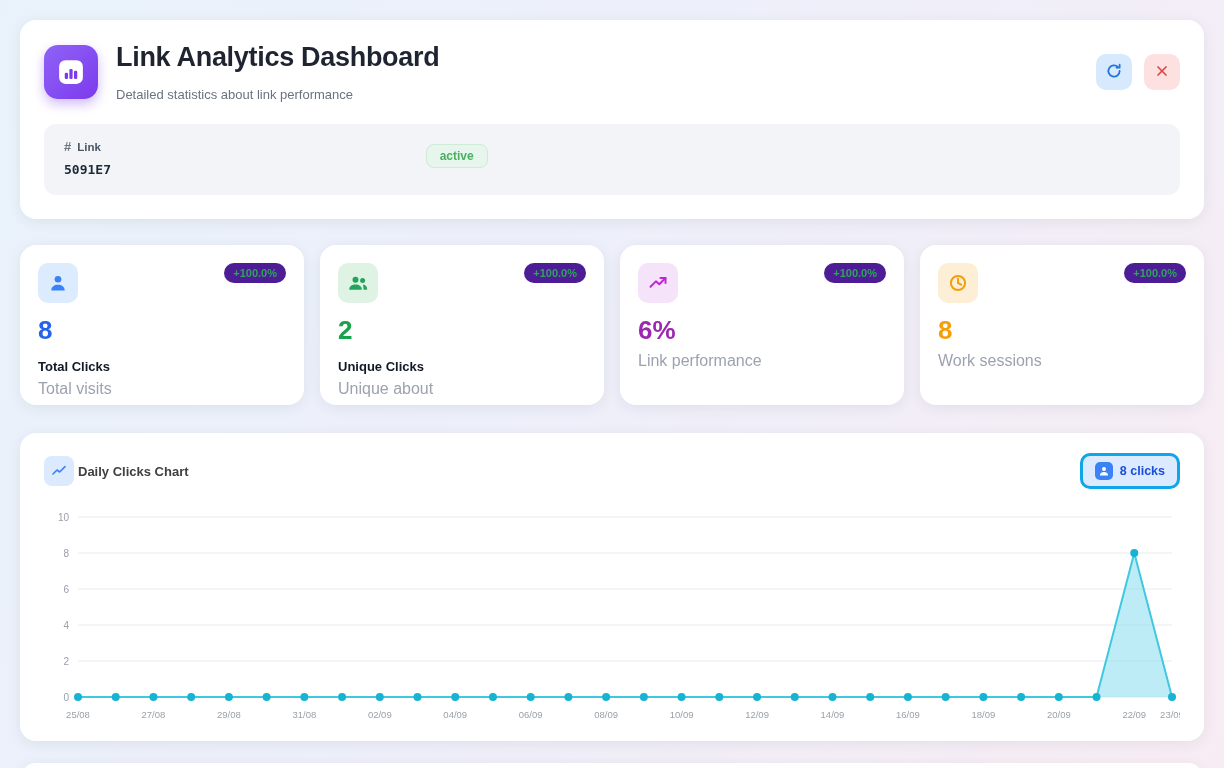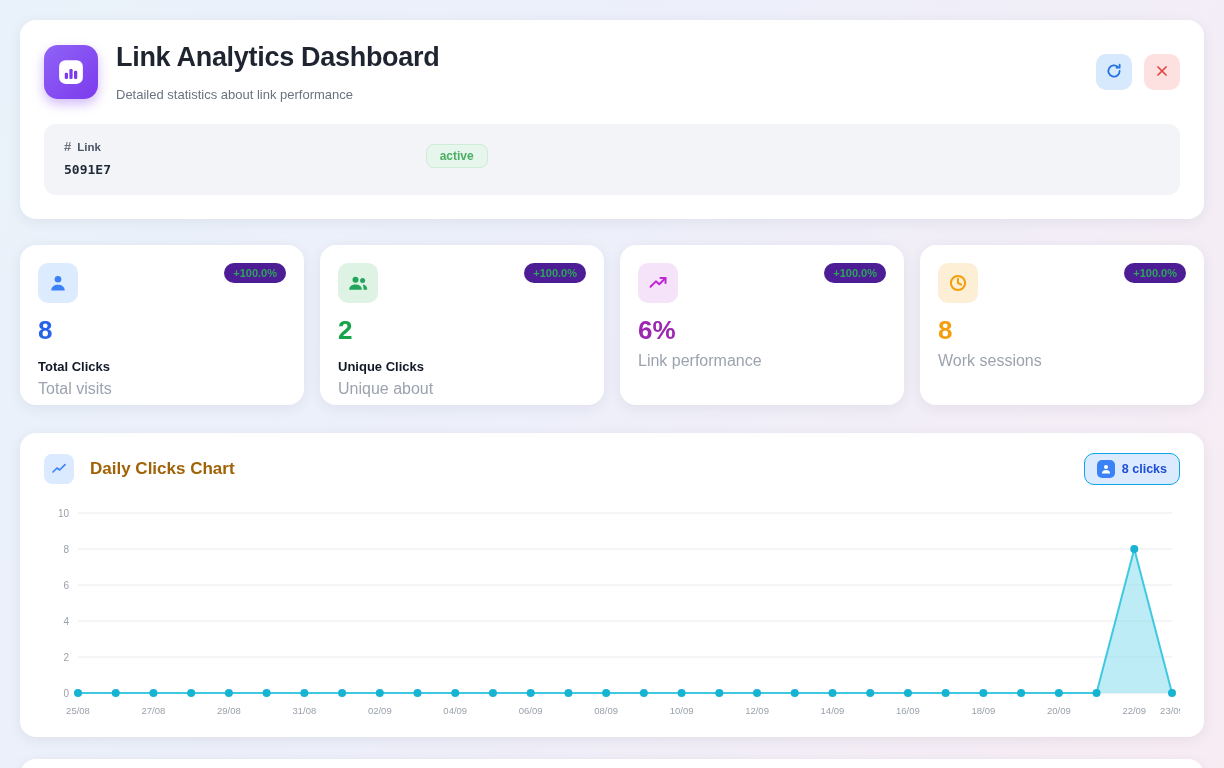--- a/index.html
+++ b/index.html
@@ -47,22 +47,22 @@
   .delta-badge { background:#4c1d95; color:#2fa35c; font-size:11px; font-weight:bold; padding:4px 9px; border-radius:10px; }
   .stat-value { font-size:26px; font-weight:bold; margin-top:12px; }
   .stat-label { font-size:13px; font-weight:bold; color:#111827; margin-top:13px; }
   .stat-sub { font-size:16px; color:#9ca3af; margin-top:6px; }
 
   
   .chart-card { padding:20px 24px 14px; }
   .chart-head { display:flex; align-items:center; }
   .chart-title-icon { width:30px; height:30px; border-radius:8px; background:#dbeafe;
     display:flex; align-items:center; justify-content:center; }
-  .chart-title { font-size:17px; font-weight:bold; color:#a16207; margin-left:16px; flex:1; }
-  .clicks-badge { display:flex; align-items:center; gap:7px; background:#dbeafe; border:1px solid #0ea5e9;
+  .chart-title { font-size:13px; font-weight:bold; color:#404040; margin-left:4px; flex:1; }
+  .clicks-badge { display:flex; align-items:center; gap:7px; background:#dbeafe; border:3px solid #0ea5e9;
     color:#1d4ed8; font-weight:bold; font-size:12.5px; padding:6px 12px; border-radius:10px; }
   .badge-icon-tile { width:18px; height:18px; border-radius:5px; background:#3b82f6;
     display:flex; align-items:center; justify-content:center; }
   .chart-wrap { margin-top:14px; }
   .chart-wrap svg { display:block; width:100%; }
   svg text { font-family:"Liberation Sans", sans-serif; }
 
   
   .peek-card { height:40px; border-radius:16px 16px 0 0; margin-top:22px; }
 </style>

